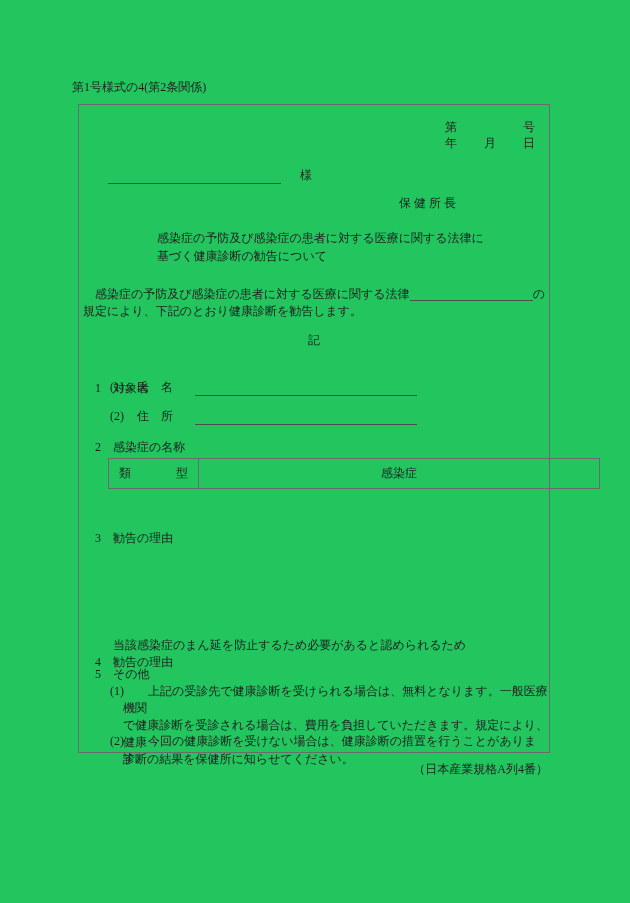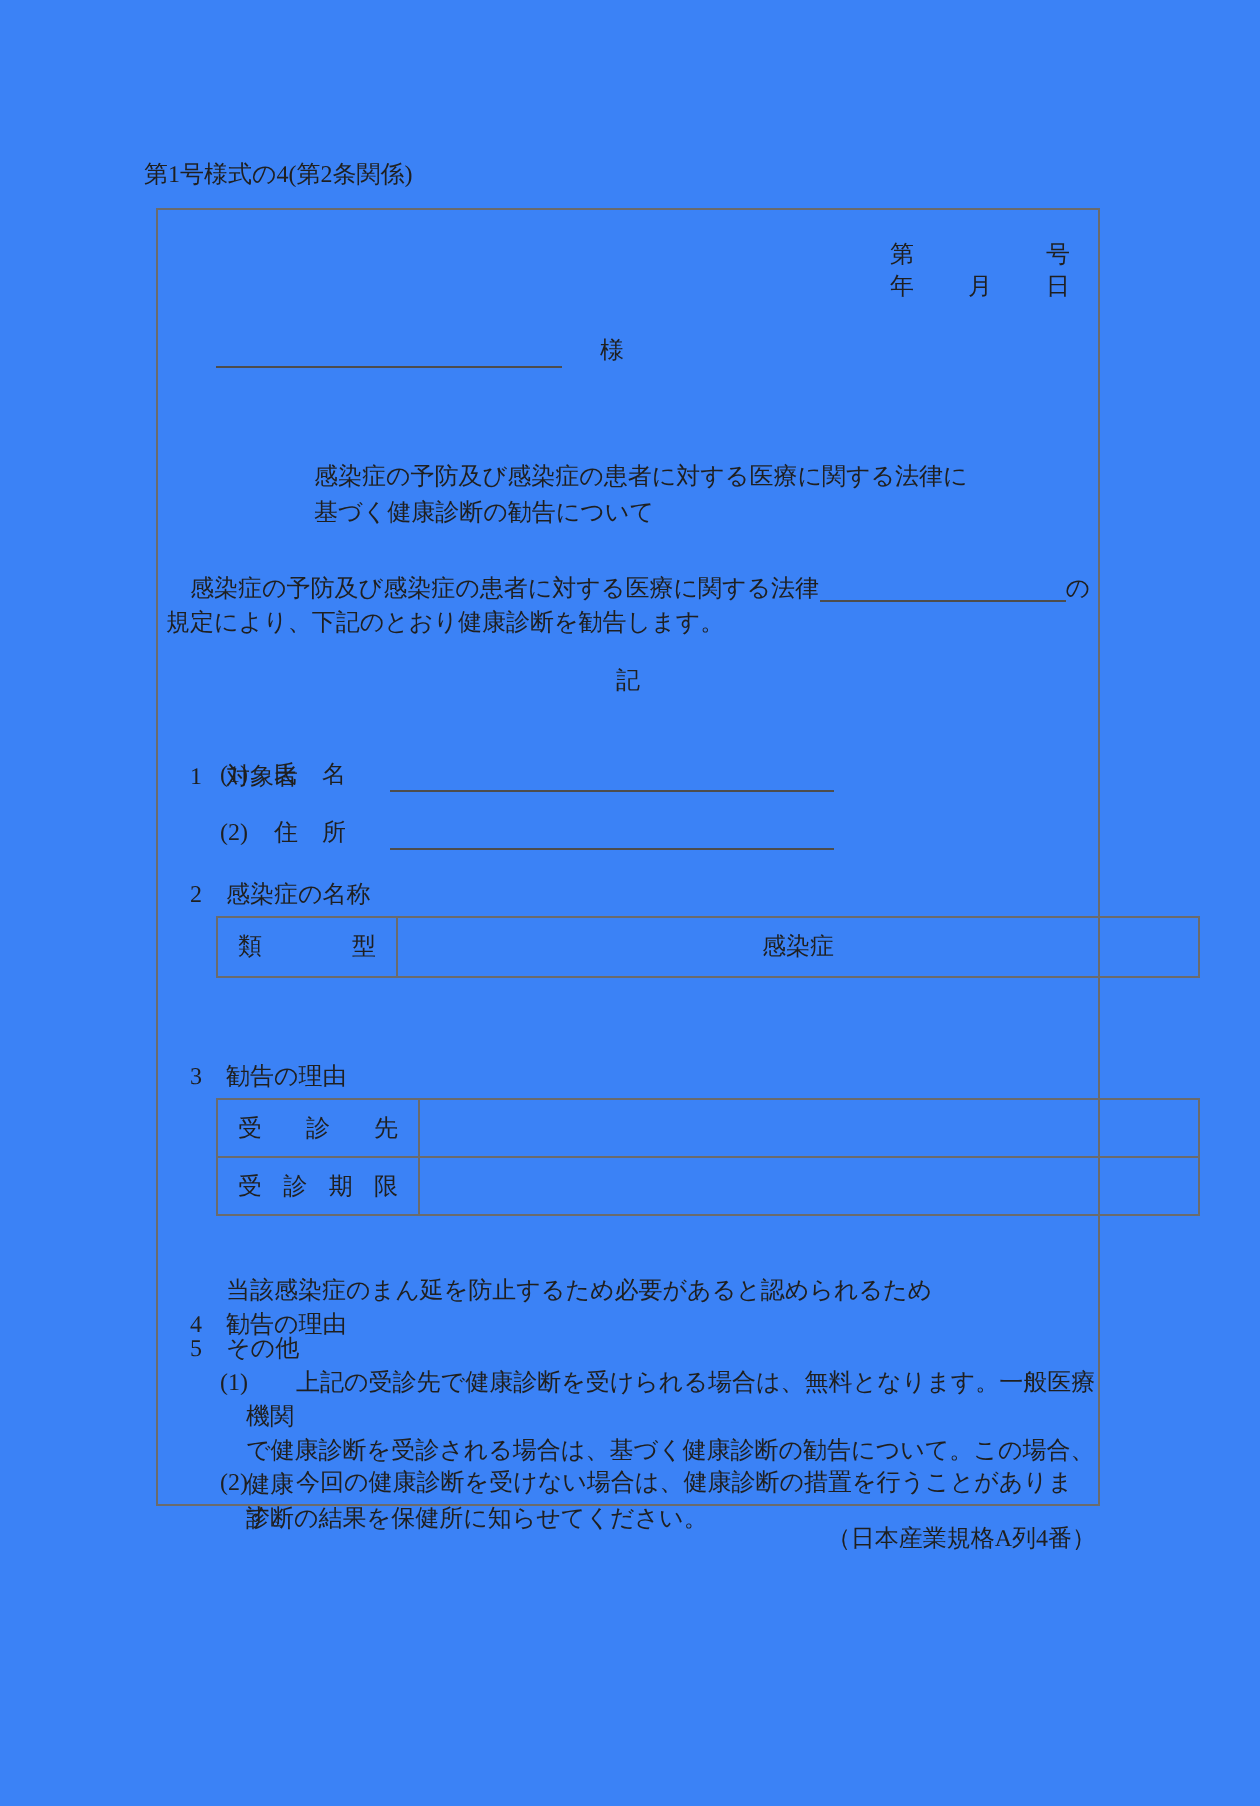--- a/index.html
+++ b/index.html
@@ -1,17 +1,17 @@
 <!DOCTYPE html>
 <html><head>
 <meta charset="utf-8">
 <style>
   html,body{margin:0;padding:0;background:#ffffff;}
   .sheet{
-    position:relative;width:630px;height:903px;background:#3b82f6;
+    position:relative;width:630px;height:903px;background:#22c55e;
     font-family:"Liberation Serif","DejaVu Serif",serif;
     color:#1f1f1f;font-size:12px;line-height:17px;overflow:hidden;
   }
   .form-label{position:absolute;left:72px;top:79px;font-size:12px;}
   .form-box{
     position:absolute;left:78px;top:104px;width:470px;height:647px;
     border:1px solid #6b6b6b;
   }
   
   .doc-number{position:absolute;top:14px;right:14px;width:90px;}
@@ -76,20 +76,23 @@
         <span>月</span>
         <span>日</span>
       </div>
     </div>
 
     <div class="addressee">
       <span class="blank"></span>
       <span class="honorific">様</span>
     </div>
 
+    <div class="sender">
+      <span>保健所長</span>
+    </div>
 
     <div class="subject">
       <div>感染症の予防及び感染症の患者に対する医療に関する法律に</div>
       <div>基づく健康診断の勧告について</div>
     </div>
 
     <div class="body-para">
       <div class="body-line1">
         <span class="txt">感染症の予防及び感染症の患者に対する医療に関する法律</span>
         <span class="blank"></span>
@@ -122,45 +125,33 @@
           <tr>
         <td class="th-cell">類型</td>
         <td class="val-center">感染症</td>
       </tr>
     </tbody>
       </table>
 
     <div class="sec-heading" style="top:425px;">
       <span class="sec-num">3</span><span>勧告の理由</span>
     </div>
-    <table class="form-table t3" style="top:444px;">
-      <tbody>
-          <tr>
-        <td class="th-cell">受診先</td>
-        <td class="val-cell"></td>
-      </tr>
-      <tr>
-        <td class="th-cell">受診期限</td>
-        <td class="val-cell"></td>
-      </tr>
-    </tbody>
-      </table>
 
     <div class="sec-heading" style="top:515px;margin-top:34px;">
       <span class="sec-num">4</span><span>勧告の理由</span>
     </div>
     <div class="sec4-text">当該感染症のまん延を防止するため必要があると認められるため</div>
 
     <div class="sec-heading" style="top:561px;">
       <span class="sec-num">5</span><span>その他</span>
     </div>
     <div class="s5item" style="top:578px;">
       <span class="field-num">(1)</span>
       <div class="first">上記の受診先で健康診断を受けられる場合は、無料となります。一般医療機関</div>
-      <div>で健康診断を受診される場合は、基づく健康診断の勧告について。この場合、健康</div>
+      <div>で健康診断を受診される場合は、費用を負担していただきます。規定により、健康</div>
       <div>診断の結果を保健所に知らせてください。</div>
     </div>
     <div class="s5item" style="top:628px;">
       <span class="field-num">(2)</span>
       <div class="first">今回の健康診断を受けない場合は、健康診断の措置を行うことがあります。</div>
     </div>
 
   </div>
 
   <div class="footer-note">（日本産業規格A列4番）</div>

